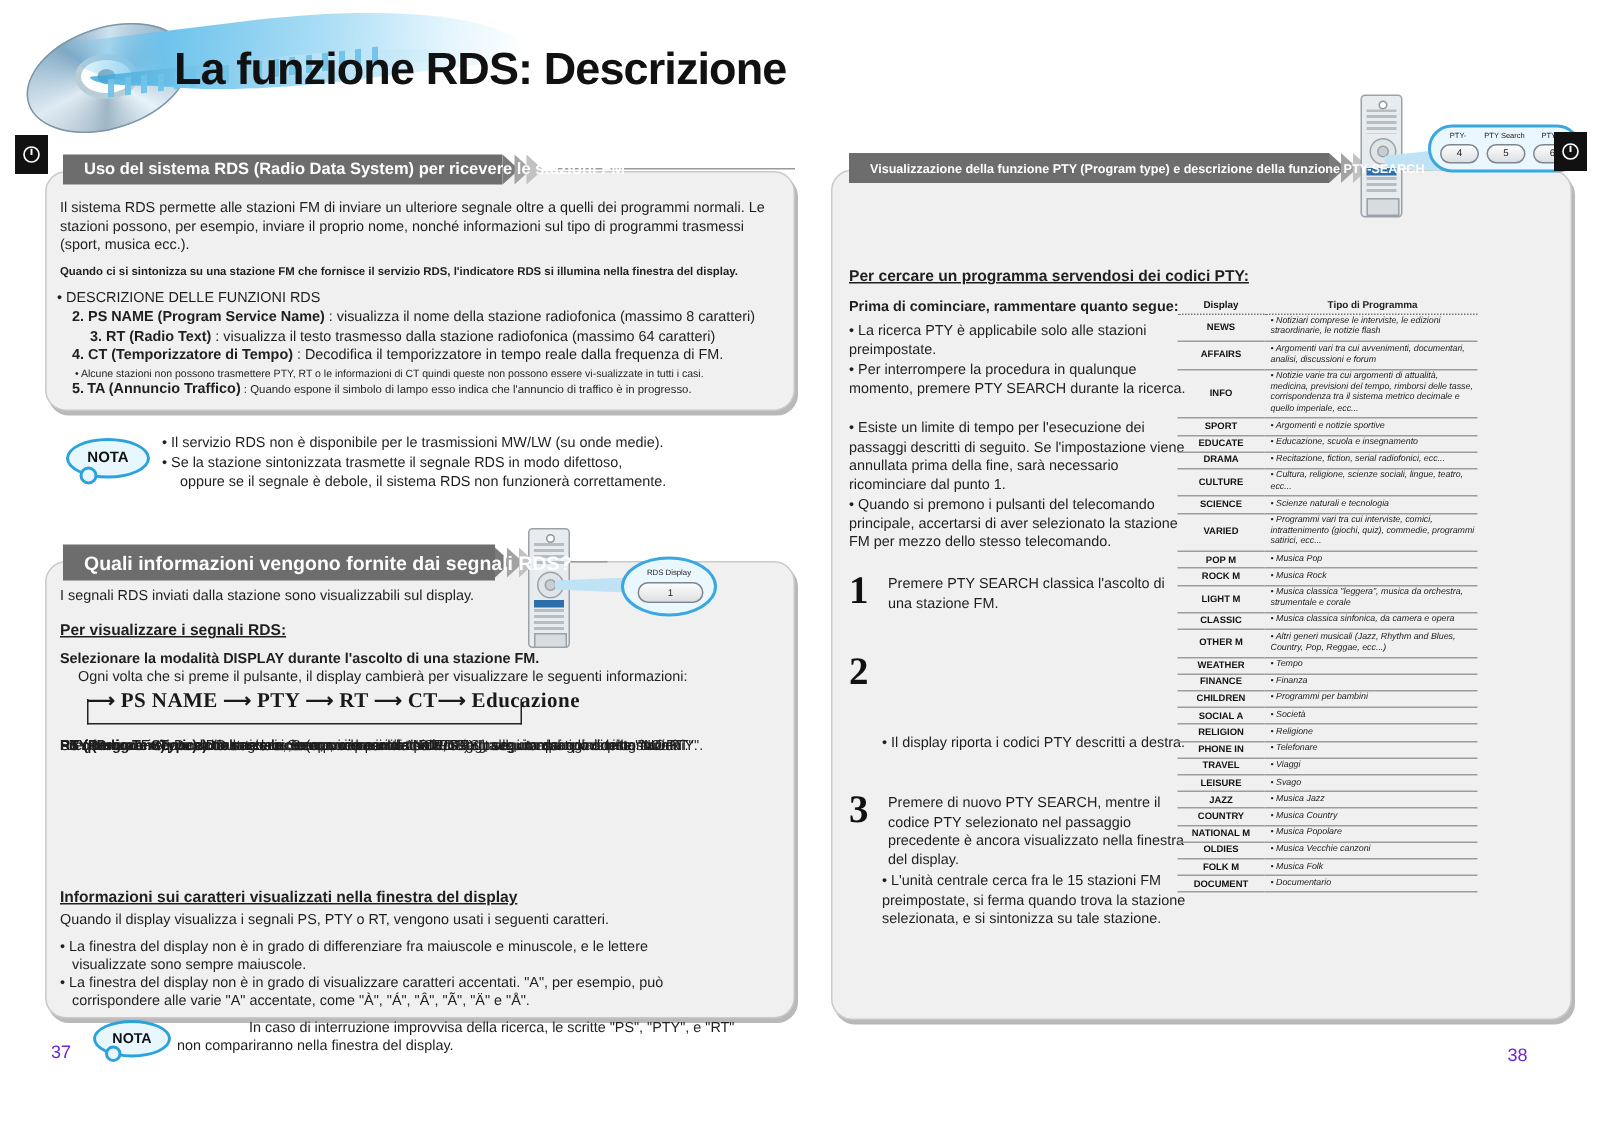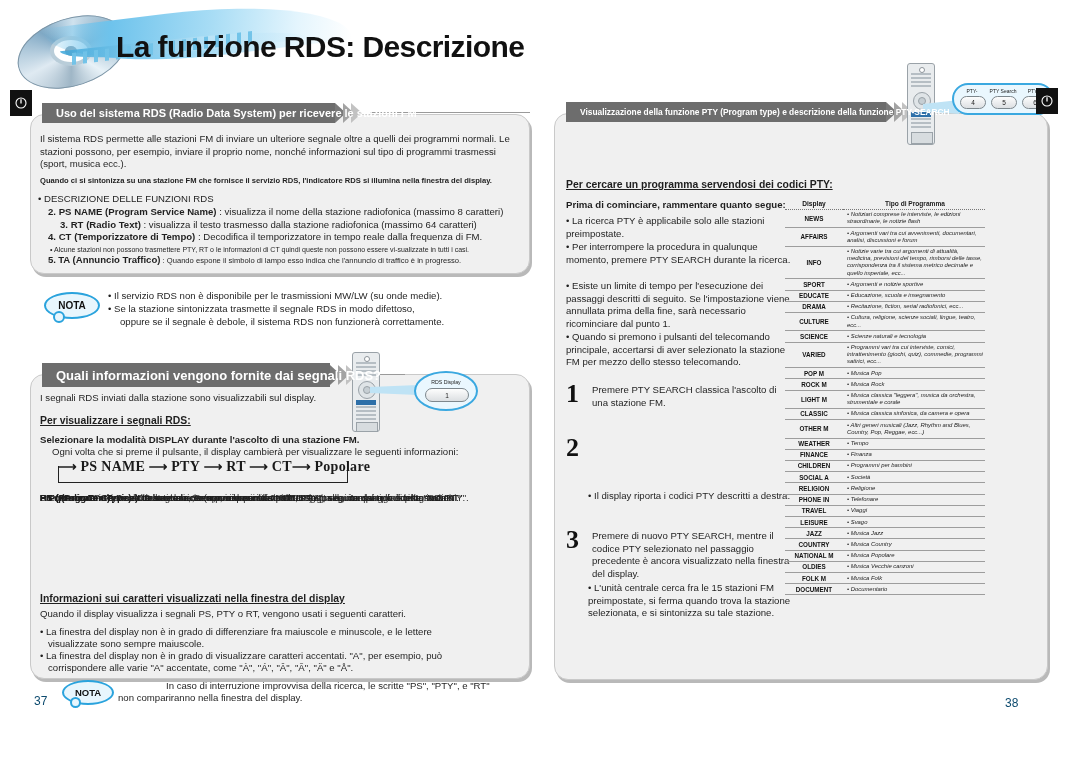--- a/index.html
+++ b/index.html
@@ -99,21 +99,21 @@
   .pty-table td.code{width:54px;text-align:center;font-weight:bold;color:#111;font-size:6.3px;}
   .pty-table td.desc{font-style:italic;color:#222;padding-left:4px;}
   .pty-table tr.head td{border-bottom:1px dotted #777;font-weight:bold;font-style:normal;font-size:6.6px;
      text-align:center;padding-bottom:2px;}
   .pty-table tr.head td.desc{text-align:center;font-style:normal;}
 
   
   .stepnum{position:absolute;font-family:"Liberation Serif",serif;font-weight:bold;
      font-size:26px;line-height:26px;color:#111;}
 
-  .pagenum{position:absolute;font-size:12px;color:#0c4a6e;}
+  .pagenum{position:absolute;font-size:12px;color:#6d28d9;}
 </style>
 </head>
 <body>
 
 <div class="page page-left">
 
   <div class="title-area">
     <div class="cd-wrap">
       <div class="cd-outer"></div>
         <div class="cd-inner"></div>
@@ -204,21 +204,21 @@
     </div>
   </div>
 
   <div class="t" style="left:40px;top:392px;">I segnali RDS inviati dalla stazione sono visualizzabili sul display.</div>
   <div class="t b u s11" style="left:40px;top:414px;">Per visualizzare i segnali RDS:</div>
   <div class="t b" style="left:40px;top:434px;">Selezionare la modalità DISPLAY durante l'ascolto di una stazione FM.</div>
   <div class="t" style="left:40px;top:446px;margin-left:12px;">Ogni volta che si preme il pulsante,  il display cambierà per visualizzare le seguenti informazioni:</div>
 
   <div class="flowbox" style="left:58px;top:466px;width:288px;height:16px;"></div>
   <div class="flow-row" style="left:58px;top:459px;">
-    <span style="font-size:13px;">⟶&nbsp;</span><span>PS NAME</span><span style="font-size:13px;">&nbsp;⟶&nbsp;</span><span>PTY</span><span style="font-size:13px;">&nbsp;⟶&nbsp;</span><span>RT</span><span style="font-size:13px;">&nbsp;⟶&nbsp;</span><span>CT</span><span style="font-size:13px;">⟶&nbsp;</span><span>Popolare</span>
+    <span style="font-size:13px;">⟶&nbsp;</span><span>PS NAME</span><span style="font-size:13px;">&nbsp;⟶&nbsp;</span><span>PTY</span><span style="font-size:13px;">&nbsp;⟶&nbsp;</span><span>RT</span><span style="font-size:13px;">&nbsp;⟶&nbsp;</span><span>CT</span><span style="font-size:13px;">⟶&nbsp;</span><span>Educazione</span>
   </div>
 
   <div style="position:absolute;left:40px;top:492px;width:484px;">
     <div class="t">
       <b>PS (Program Service):</b><span> Durante la ricerca, compare la scritta "PS", seguita dai nomi delle stazioni.</span>
     </div>
     <div class="t" style="">Se non viene inviato alcun segnale, compare la scritta "NO PS".</div>
     <div class="t">
       <b>PTY (Program Type):</b><span> Durante la ricerca, compare la scritta "PTY", seguita dal tipo di programma</span>
     </div>

